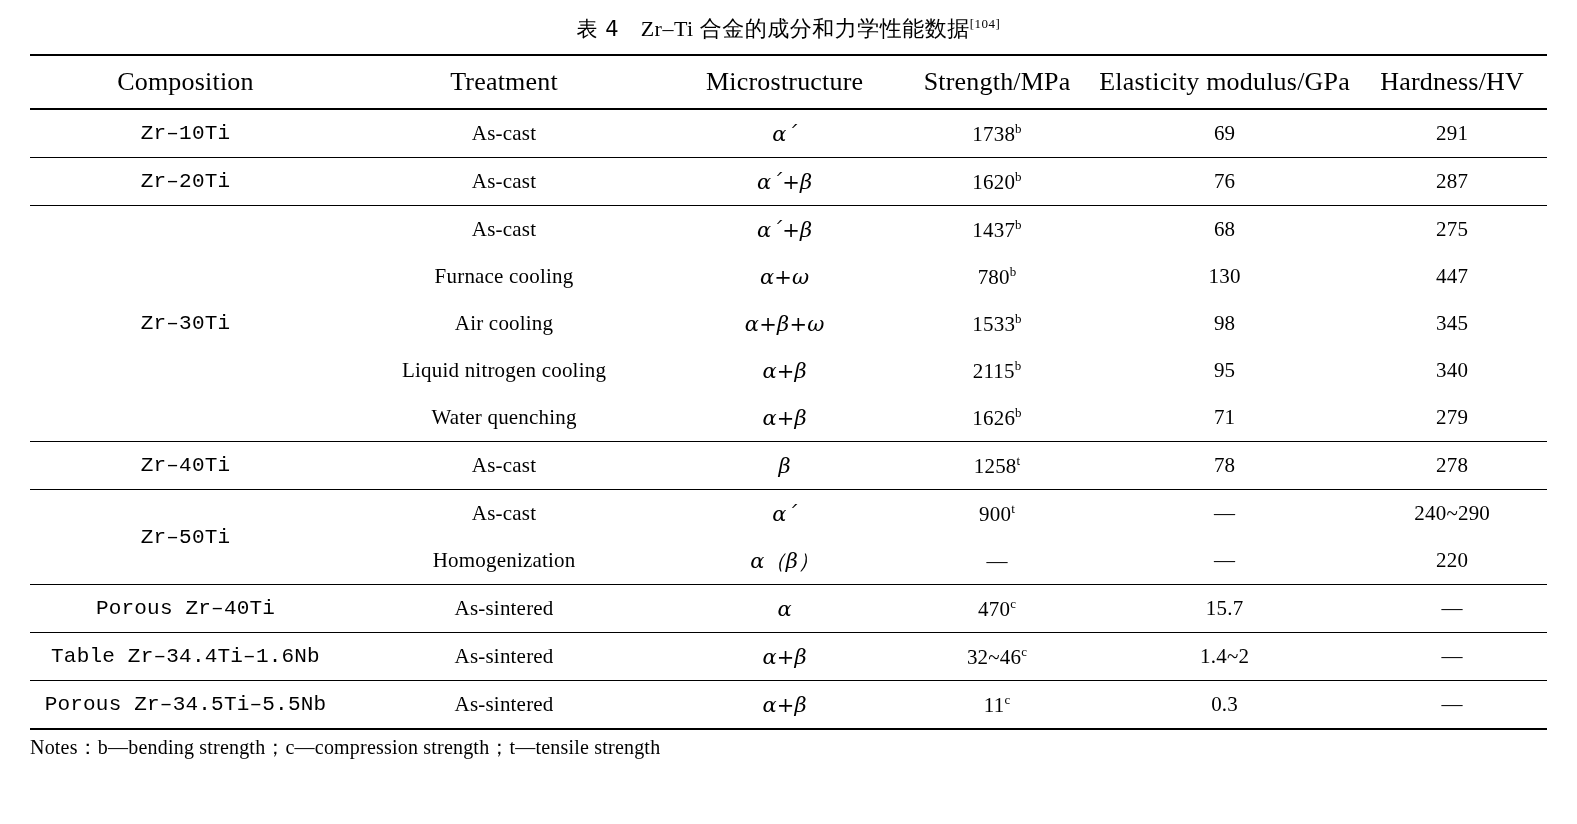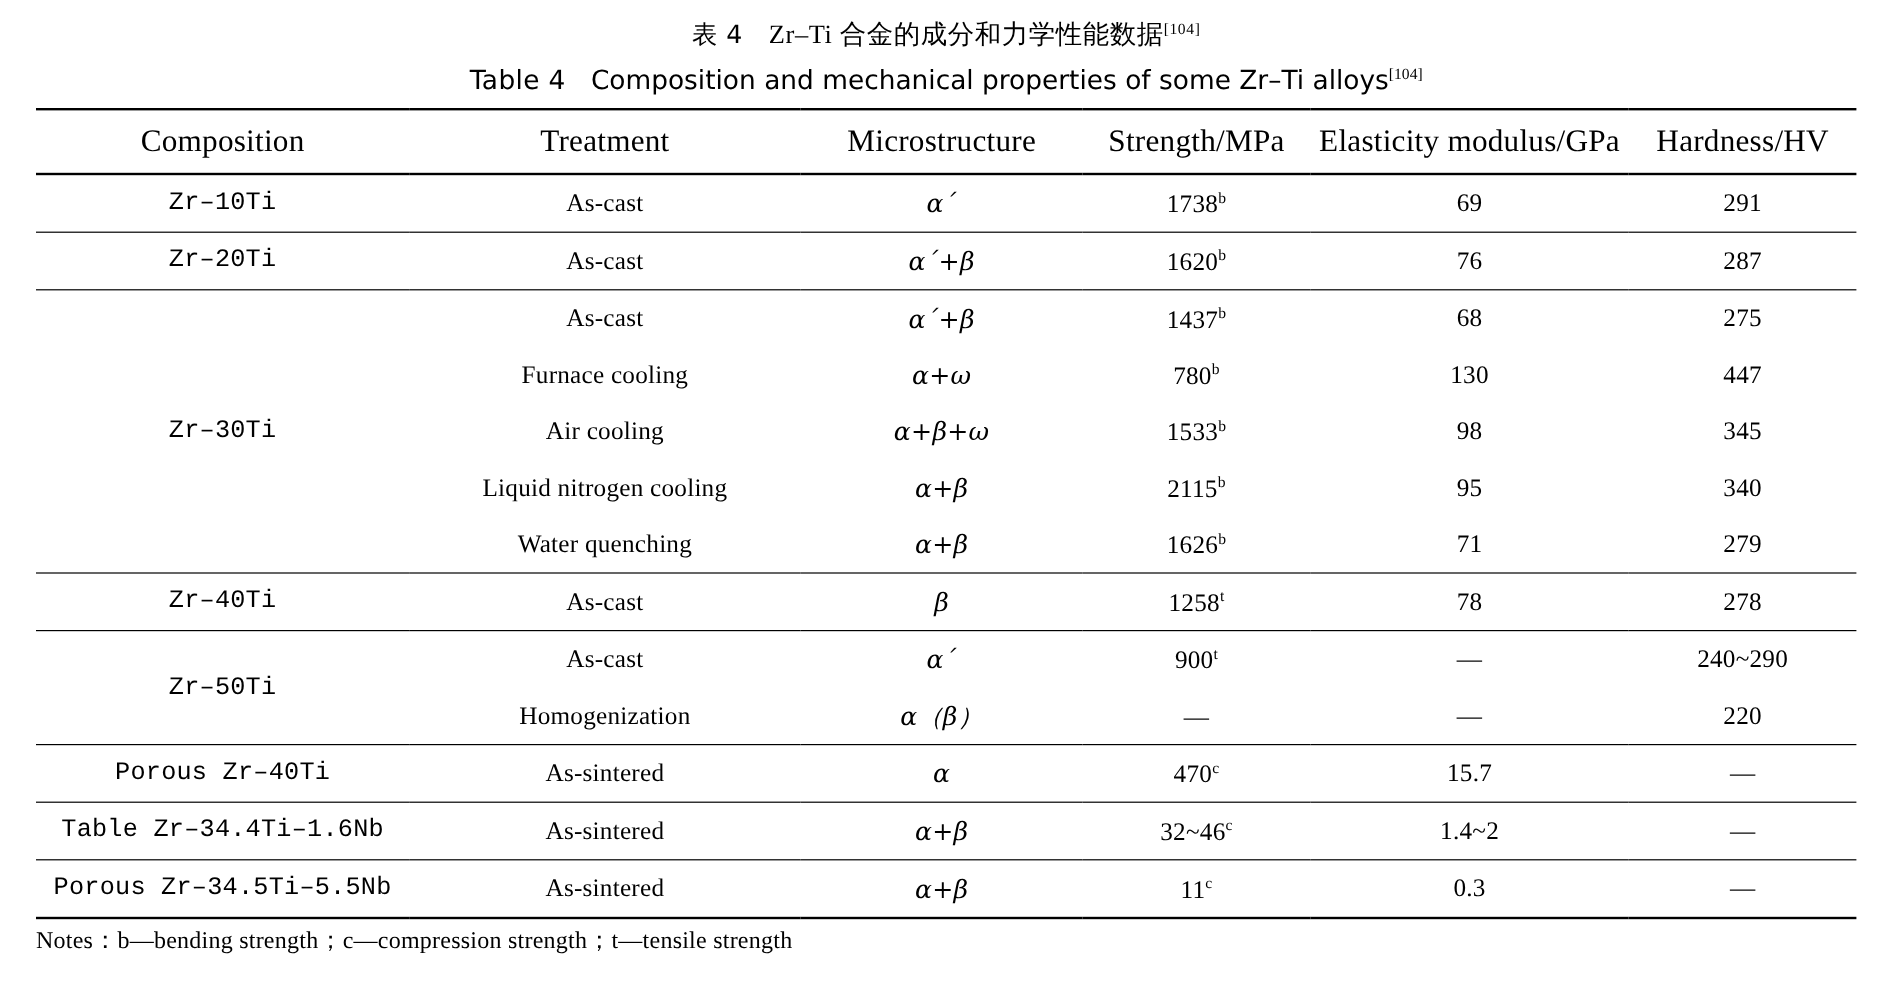--- a/index.html
+++ b/index.html
@@ -92,23 +92,20 @@
 </style>
 </head>
 <body>
 
 <div class="page">
 
   <div class="caption-cn">
     <span>表 4</span>&nbsp;&nbsp;&nbsp;<span class="lat">Zr–Ti 合金的成分和力学性能数据</span><sup class="ref">[104]</sup>
   </div>
 
-  <div class="caption-en">
-    <span class="lbl">Table 4</span>&nbsp;&nbsp;&nbsp;<span>Composition and mechanical properties of some Zr–Ti alloys</span><sup class="ref">[104]</sup>
-  </div>
 
   <table class="tbl">
     <colgroup>
       <col class="c1">
         <col class="c2">
         <col class="c3">
         <col class="c4">
         <col class="c5">
         <col class="c6">
     </colgroup>

